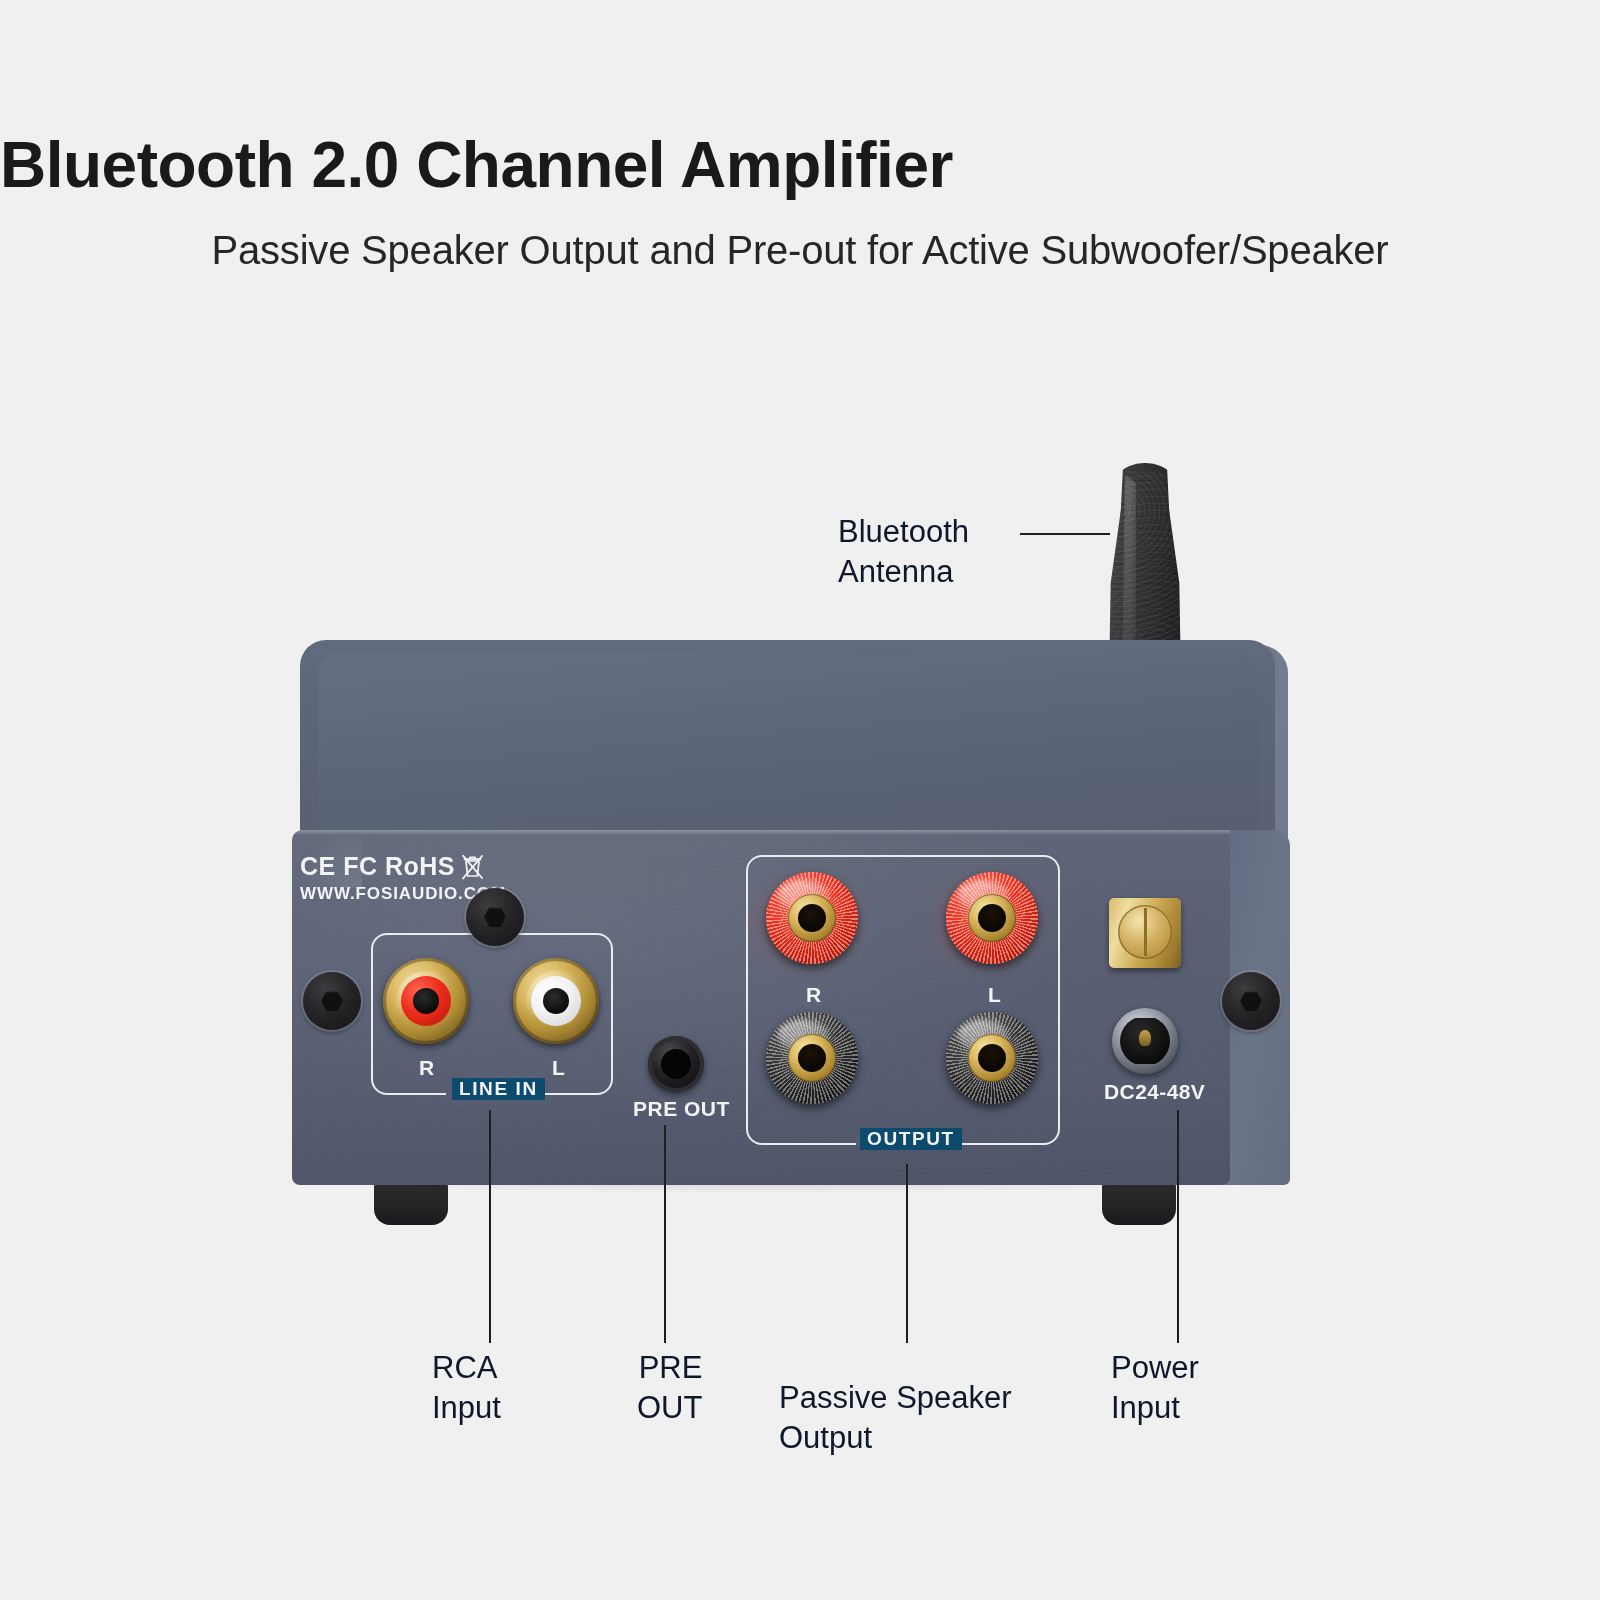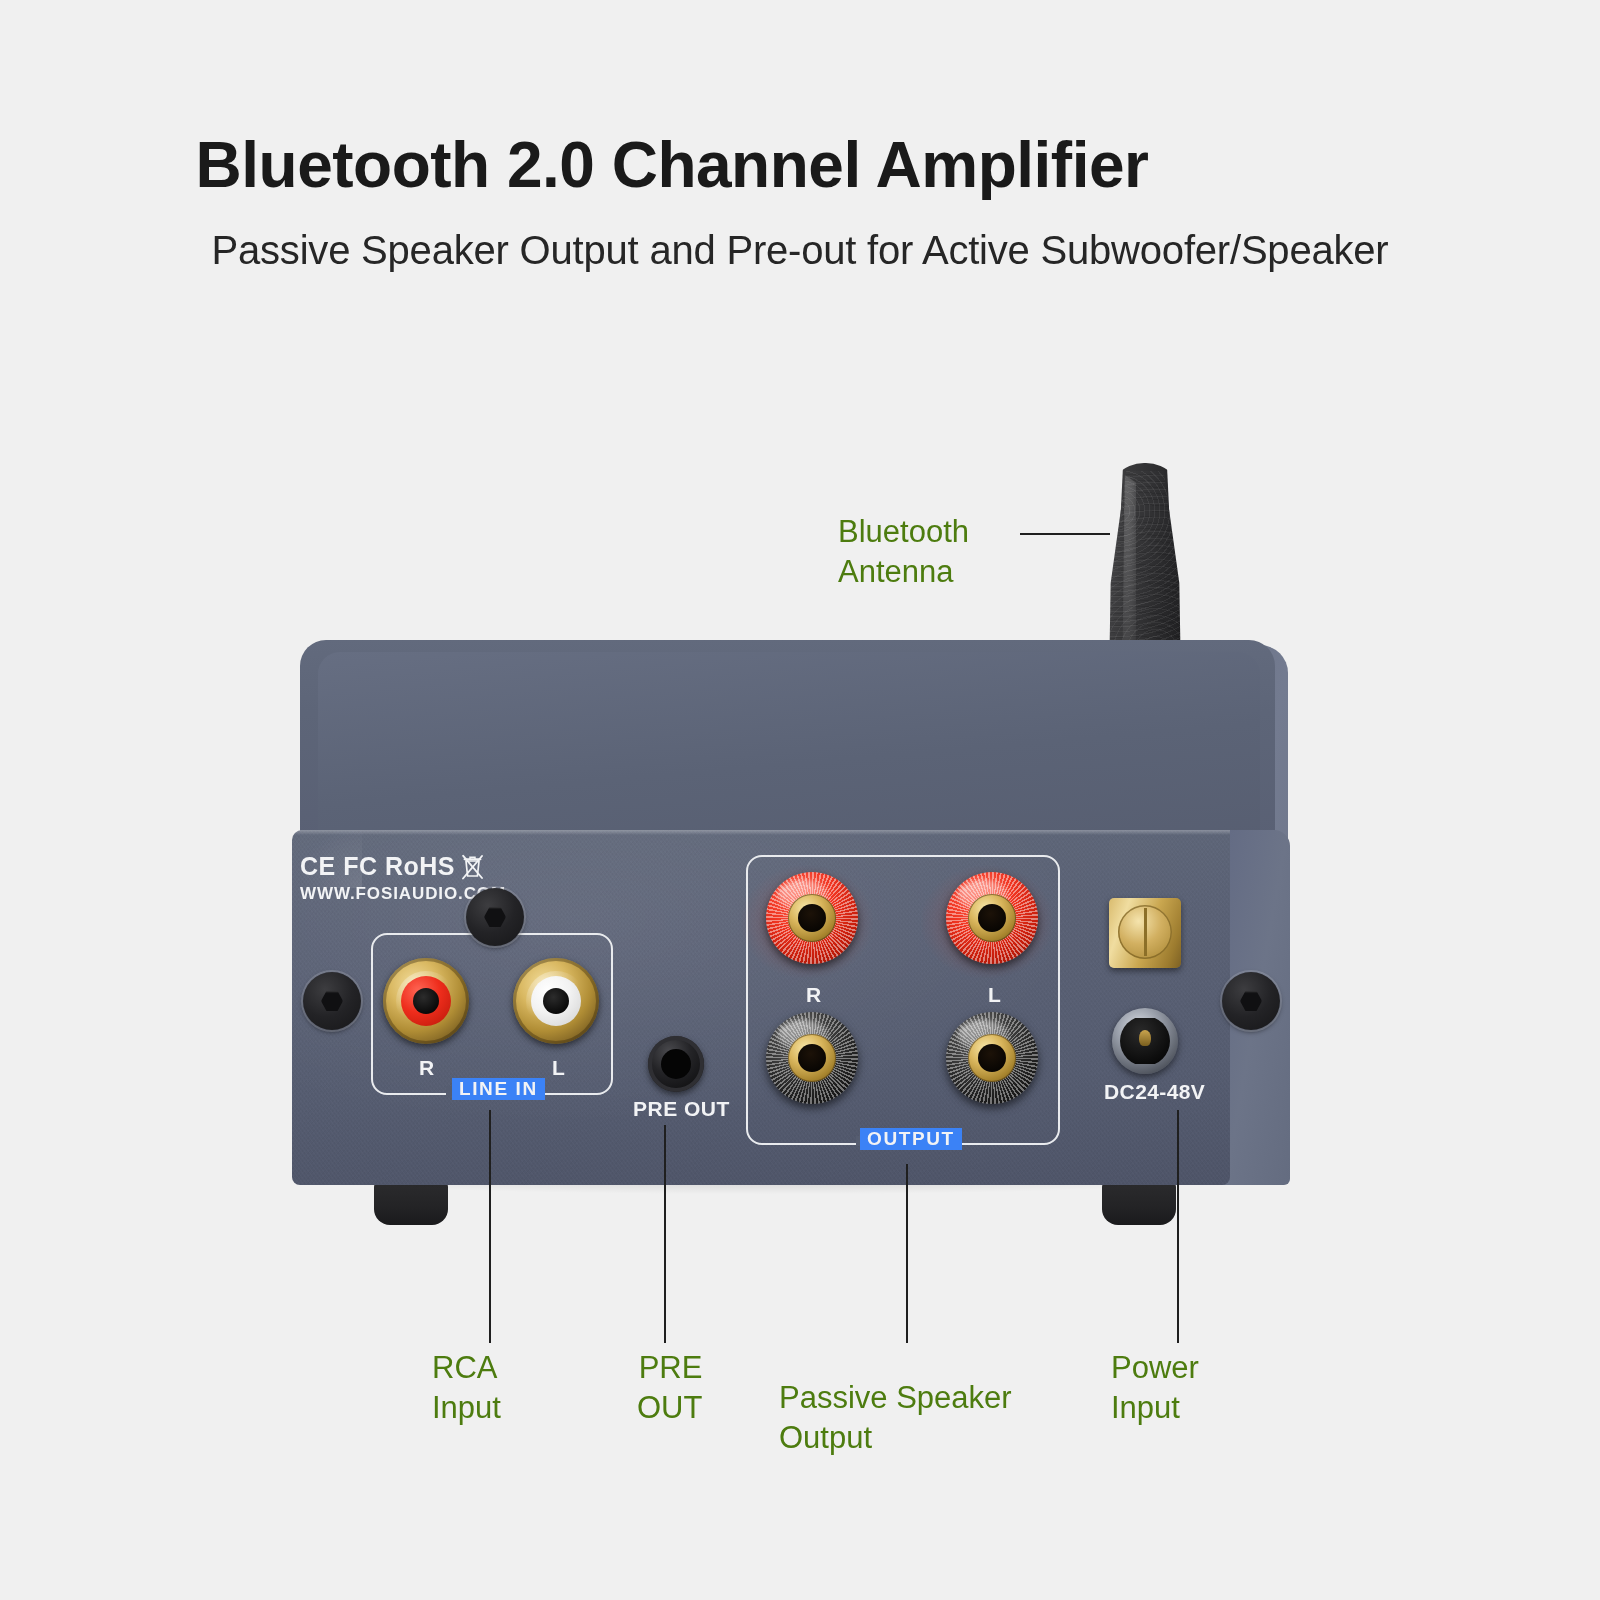--- a/index.html
+++ b/index.html
@@ -7,36 +7,36 @@
     width: 1600px; height: 1600px;
     background: #f0f0f0;
     font-family: "Liberation Sans", sans-serif;
     overflow: hidden;
   }
   #root { position: relative; width: 1600px; height: 1600px; }
 
   
   .title {
     position: absolute; top: 128px; left: 0; width: 1344px;
-    text-align: center;
+    text-align: left;
     font-size: 64px; font-weight: bold; color: #1a1a1a;
     letter-spacing: -0.5px;
     font-family: "Liberation Sans", sans-serif;
   }
   .subtitle {
     position: absolute; top: 228px; left: 0; width: 1600px;
     text-align: center;
     font-size: 40px; font-weight: 400; color: #262626;
     letter-spacing: -0.2px;
   }
 
   
   .callout {
     position: absolute;
-    font-size: 31px; color: #4d7c0f; line-height: 1.28;
+    font-size: 31px; color: #0f172a; line-height: 1.28;
     white-space: pre-line;
   }
   .leader {
     position: absolute; background: #1f1f1f;
   }
   .leader-v { width: 2px; }
   .leader-h { height: 2px; }
 
   
   #device { position: absolute; left: 0; top: 0; width: 1392px; height: 1600px; }
@@ -112,21 +112,21 @@
   .url { left: 300px; top: 884px; font-size: 17px; letter-spacing: .9px; }
 
   .jack-lbl { font-size: 21px; letter-spacing: .5px; }
 
   
   .group-box {
     position: absolute; border: 2.5px solid #e9ebee; border-radius: 16px;
   }
   .group-name {
     position:absolute; color:#f2f3f5; font-weight:bold; font-size:19px;
-    letter-spacing:1.6px; background:#3b82f6; padding: 0 7px;
+    letter-spacing:1.6px; background:#0c4a6e; padding: 0 7px;
   }
 
   
   .box-mask {
     position:absolute; background:#565d70;
   }
 
   
   .rca {
     position: absolute; width: 86px; height: 86px; border-radius: 50%;

